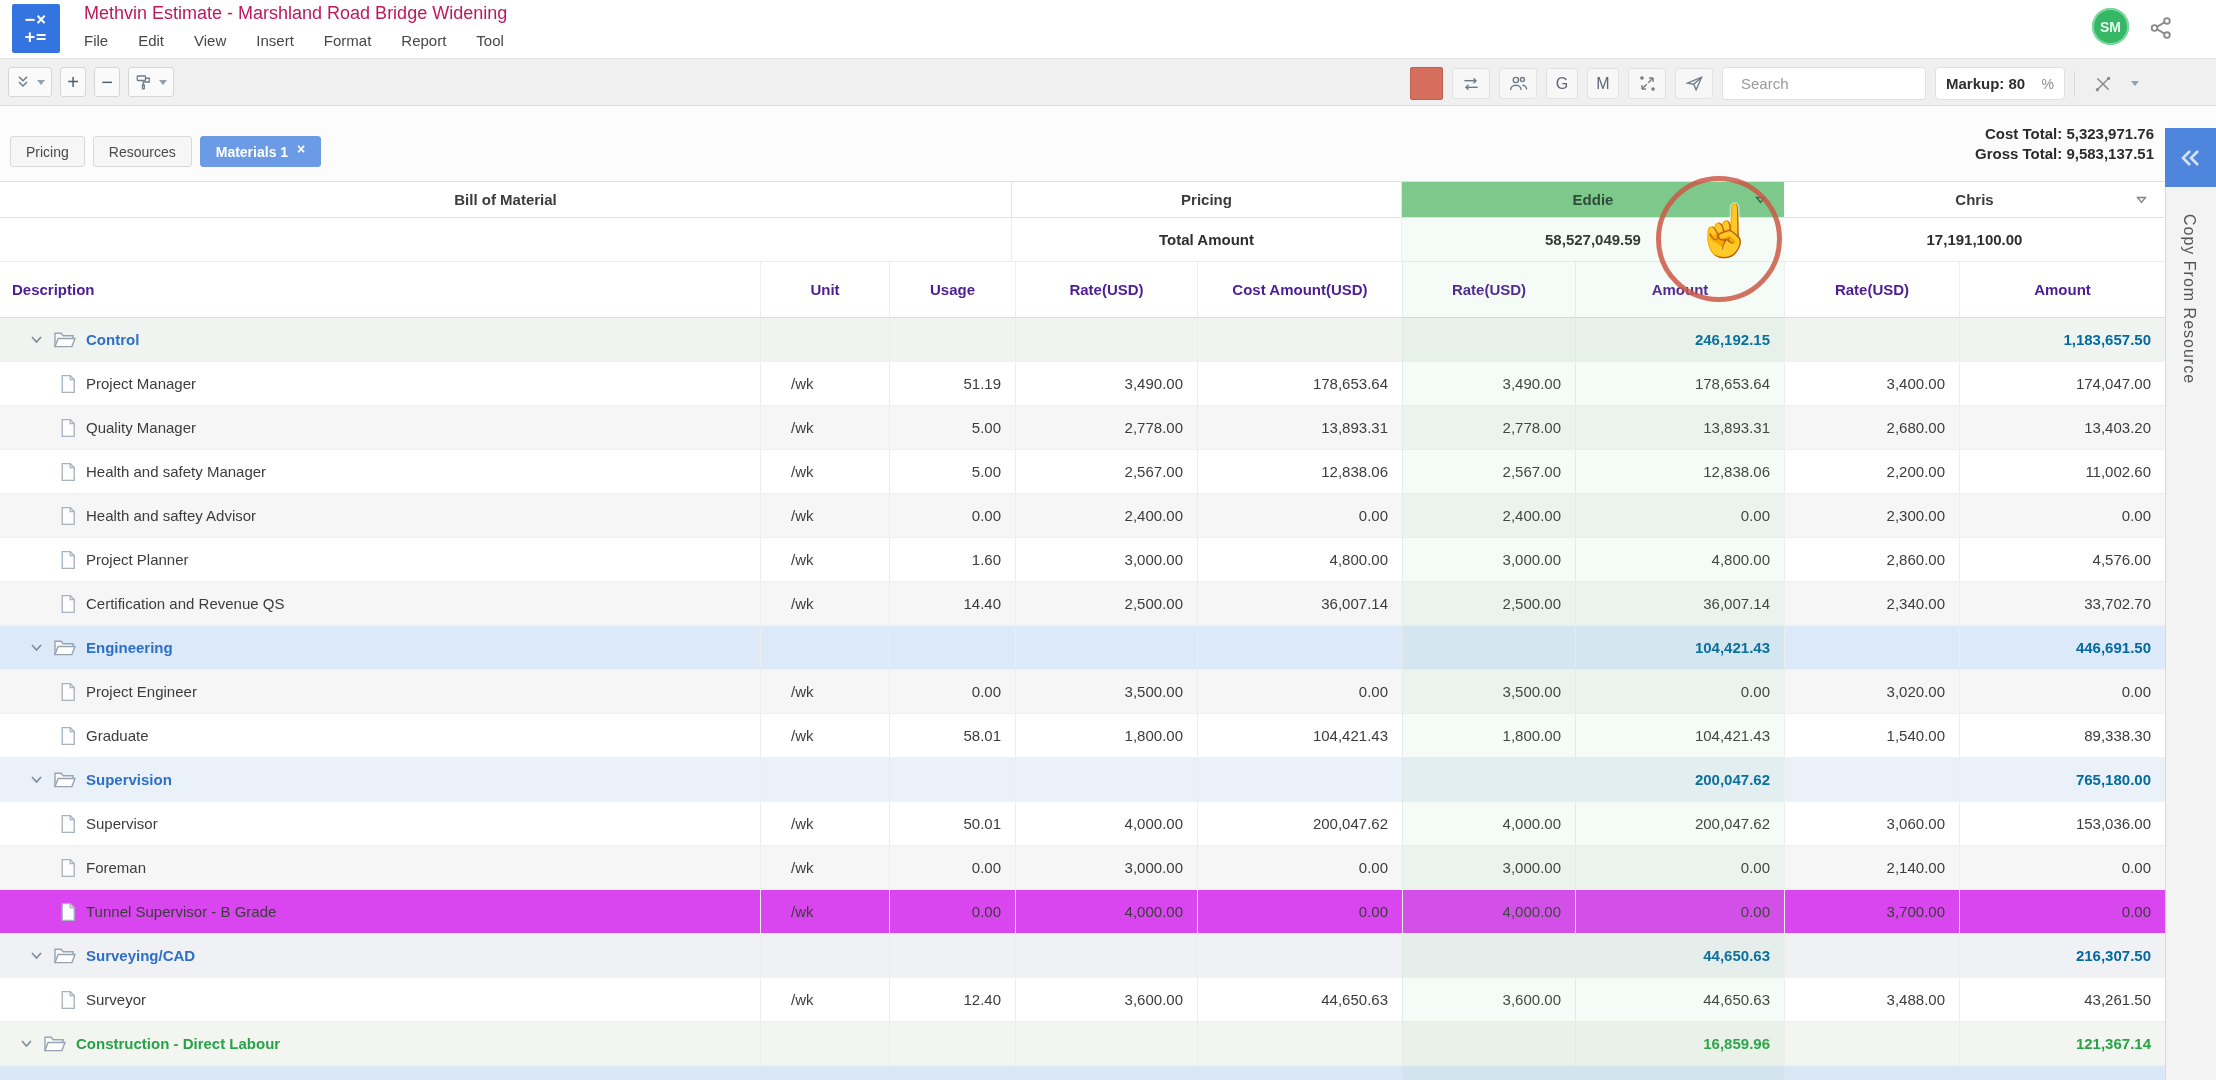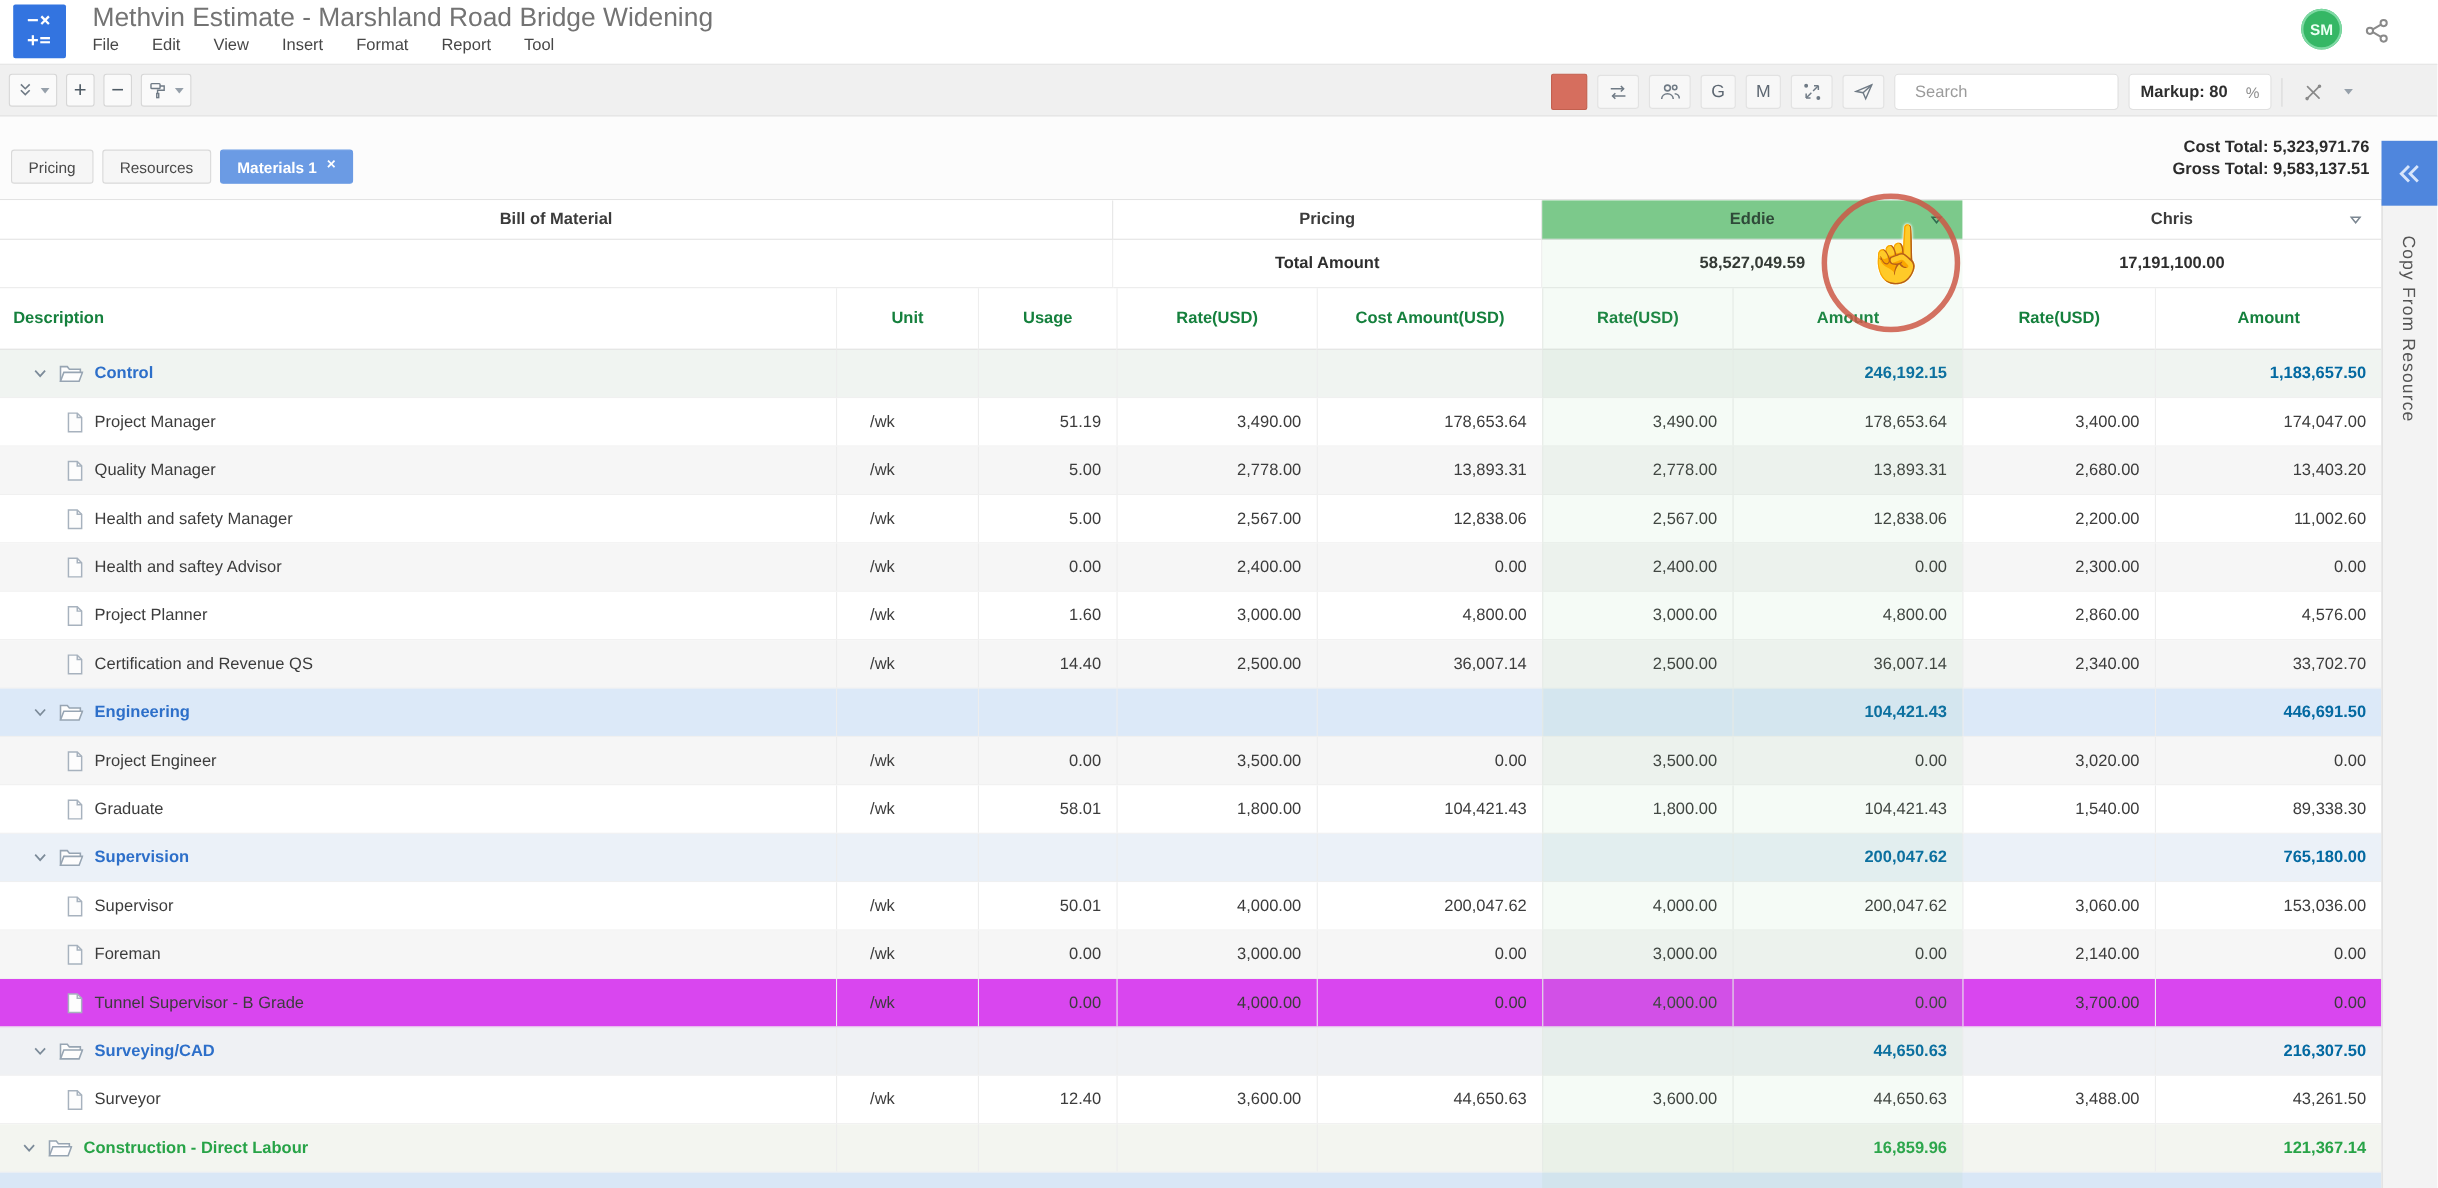--- a/index.html
+++ b/index.html
@@ -4,21 +4,21 @@
 <style>
   html,body{margin:0;padding:0;width:2216px;height:1080px;overflow:hidden;background:#fff;
     font-family:"Liberation Sans",sans-serif;color:#3c3c3c;}
   .app{position:relative;width:2216px;height:1080px;}
 
   
   .topbar{position:relative;height:58px;background:#fff;}
   .logo{position:absolute;left:12px;top:4px;width:48px;height:49px;background:#3374e0;border-radius:2px;
     color:#fff;display:flex;flex-direction:column;align-items:center;justify-content:center;
     font-family:"DejaVu Sans Mono",monospace;font-size:17px;font-weight:bold;line-height:1.02;letter-spacing:1px;}
-  .wtitle{position:absolute;left:84px;top:3px;font-size:24px;color:#737373;white-space:nowrap;}
+  .wtitle{position:absolute;left:84px;top:3px;font-size:18px;color:#be185d;white-space:nowrap;}
   .menubar{position:absolute;left:84px;top:32px;display:flex;gap:30px;font-size:15px;color:#474747;}
   .menu-item{cursor:default;}
   .avatar{position:absolute;left:2092px;top:8px;width:37px;height:37px;border-radius:50%;background:#35b765;
     color:#eafff2;font-size:14px;font-weight:bold;display:flex;align-items:center;justify-content:center;
     box-shadow:0 0 0 2px #7fd9a4 inset;}
   .share-btn{position:absolute;left:2146px;top:13px;width:30px;height:30px;display:flex;align-items:center;justify-content:center;}
 
   
   .toolbar{position:relative;height:48px;background:#f0f0f0;border-top:1px solid #e6e6e6;
     border-bottom:1px solid #dcdcdc;box-sizing:border-box;display:flex;align-items:center;}
@@ -68,21 +68,21 @@
   .rowA .gcell{display:flex;align-items:center;justify-content:center;font-size:15px;font-weight:bold;
     color:#3b3b3b;border-bottom:1px solid #e3e3e3;border-right:1px solid #e6e6e6;position:relative;box-sizing:border-box;}
   .gcell.eddie{background:#7cc98b;color:#2f4a39;border-right:none;}
   .gcell.chris{border-right:none;}
   .hdr-caret{position:absolute;right:18px;top:14px;}
   .rowB{display:grid;grid-template-columns:1012px 390px 382px 381px;height:44px;}
   .rowB .bcell{display:flex;align-items:center;justify-content:center;font-size:15px;font-weight:bold;
     color:#2e2e2e;border-bottom:1px solid #ececec;border-right:1px solid #efefef;box-sizing:border-box;}
   .rowB .bcell:last-child,.rowB .bcell.eddie{border-right:none;}
   .rowC{display:grid;grid-template-columns:760px 129px 126px 182px 205px 173px 209px 175px 206px;height:56px;}
-  .hcell{display:flex;align-items:center;justify-content:center;font-size:15px;font-weight:bold;color:#15803d;
+  .hcell{display:flex;align-items:center;justify-content:center;font-size:15px;font-weight:bold;color:#4c1d95;
     border-bottom:1px solid #dcdcdc;border-left:1px solid #eee;box-sizing:border-box;}
   .hcell:first-child{border-left:none;justify-content:flex-start;padding-left:12px;}
   .tbody{position:absolute;left:0;top:136px;width:2165px;}
   .trow{display:grid;grid-template-columns:760px 129px 126px 182px 205px 173px 209px 175px 206px;height:44px;
     border-bottom:1px solid #f0f0f0;box-sizing:border-box;}
   .cell{display:flex;align-items:center;font-size:15px;color:#3c3c3c;border-left:1px solid #ededed;
     box-sizing:border-box;overflow:hidden;white-space:nowrap;}
   .cell.desc{border-left:none;gap:10px;}
   .cell.unitc{padding-left:30px;}
   .cell.num{justify-content:flex-end;padding-right:14px;}

